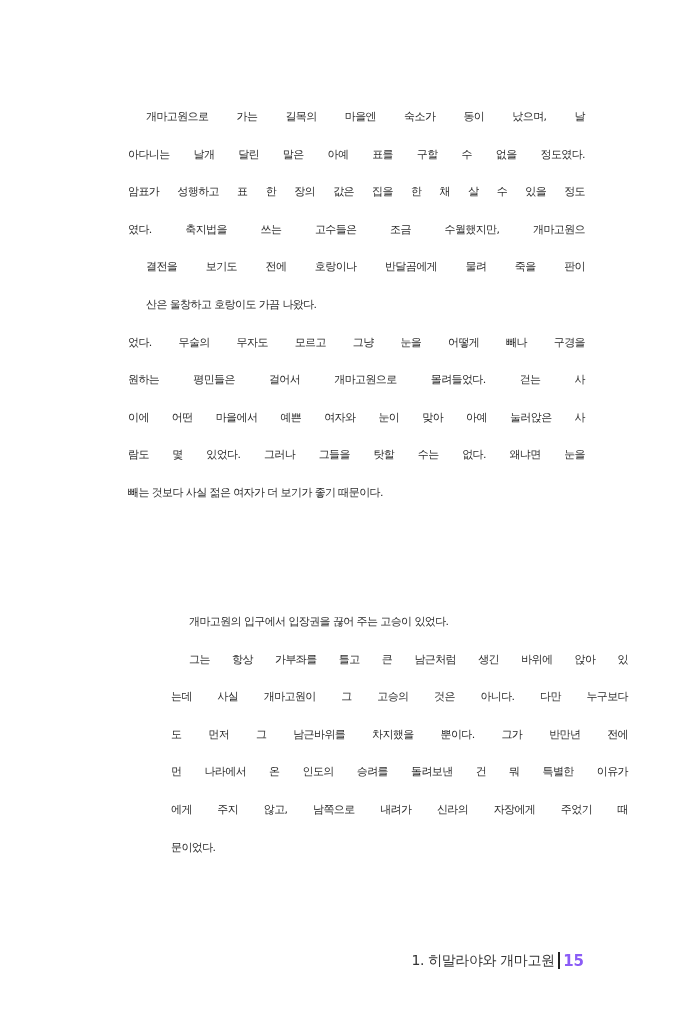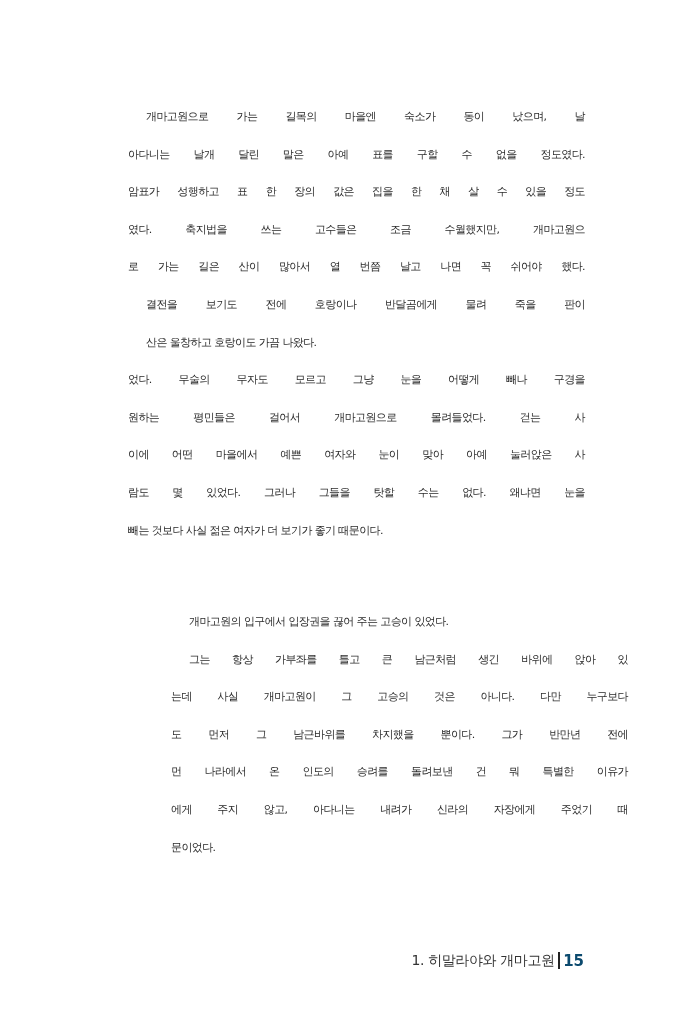--- a/index.html
+++ b/index.html
@@ -38,46 +38,45 @@
       display: flex;
       gap: 0;
       font-size: 14px;
       color: #333;
     }
     .footer .chapter { letter-spacing: -0.4px; }
     .footer .divider {
       width: 2.5px; height: 17px; background: #222;
       margin: 0 3px;
     }
-    .footer .pagenum { font-weight: bold; font-size: 15px; color: #0c4a6e; }
+    .footer .pagenum { font-weight: bold; font-size: 15px; color: #8b5cf6; }
   </style>
 </head>
 <body>
 
 <div class="page-text" id="section-1">
     <div class="line indent">개마고원으로 가는 길목의 마을엔 숙소가 동이 났으며, 날</div>
     <div class="line">아다니는 날개 달린 말은 아예 표를 구할 수 없을 정도였다.</div>
     <div class="line">암표가 성행하고 표 한 장의 값은 집을 한 채 살 수 있을 정도</div>
     <div class="line">였다. 축지법을 쓰는 고수들은 조금 수월했지만, 개마고원으</div>
-    <div class="line">로 가는 길은 산이 많아서 열 번쯤 날고 나면 꼭 쉬어야 했다.</div>
     <div class="line indent">결전을 보기도 전에 호랑이나 반달곰에게 물려 죽을 판이</div>
     <div class="line indent last">산은 울창하고 호랑이도 가끔 나왔다.</div>
     <div class="line">었다. 무술의 무자도 모르고 그냥 눈을 어떻게 빼나 구경을</div>
     <div class="line">원하는 평민들은 걸어서 개마고원으로 몰려들었다. 걷는 사</div>
     <div class="line">이에 어떤 마을에서 예쁜 여자와 눈이 맞아 아예 눌러앉은 사</div>
     <div class="line">람도 몇 있었다. 그러나 그들을 탓할 수는 없다. 왜냐면 눈을</div>
     <div class="line last">빼는 것보다 사실 젊은 여자가 더 보기가 좋기 때문이다.</div>
   </div>
 <div class="page-text" id="section-2">
     <div class="line indent last">개마고원의 입구에서 입장권을 끊어 주는 고승이 있었다.</div>
     <div class="line indent">그는 항상 가부좌를 틀고 큰 남근처럼 생긴 바위에 앉아 있</div>
     <div class="line">는데 사실 개마고원이 그 고승의 것은 아니다. 다만 누구보다</div>
     <div class="line">도 먼저 그 남근바위를 차지했을 뿐이다. 그가 반만년 전에</div>
     <div class="line">먼 나라에서 온 인도의 승려를 돌려보낸 건 뭐 특별한 이유가</div>
-    <div class="line">에게 주지 않고, 아다니는 내려가 신라의 자장에게 주었기 때</div>
+    <div class="line">에게 주지 않고, 남쪽으로 내려가 신라의 자장에게 주었기 때</div>
     <div class="line last">문이었다.</div>
   </div>
 
 <div class="footer">
   <span class="chapter">1. 히말라야와 개마고원</span>
   <span class="divider"></span>
   <span class="pagenum">15</span>
 </div>
 
 </body></html>

